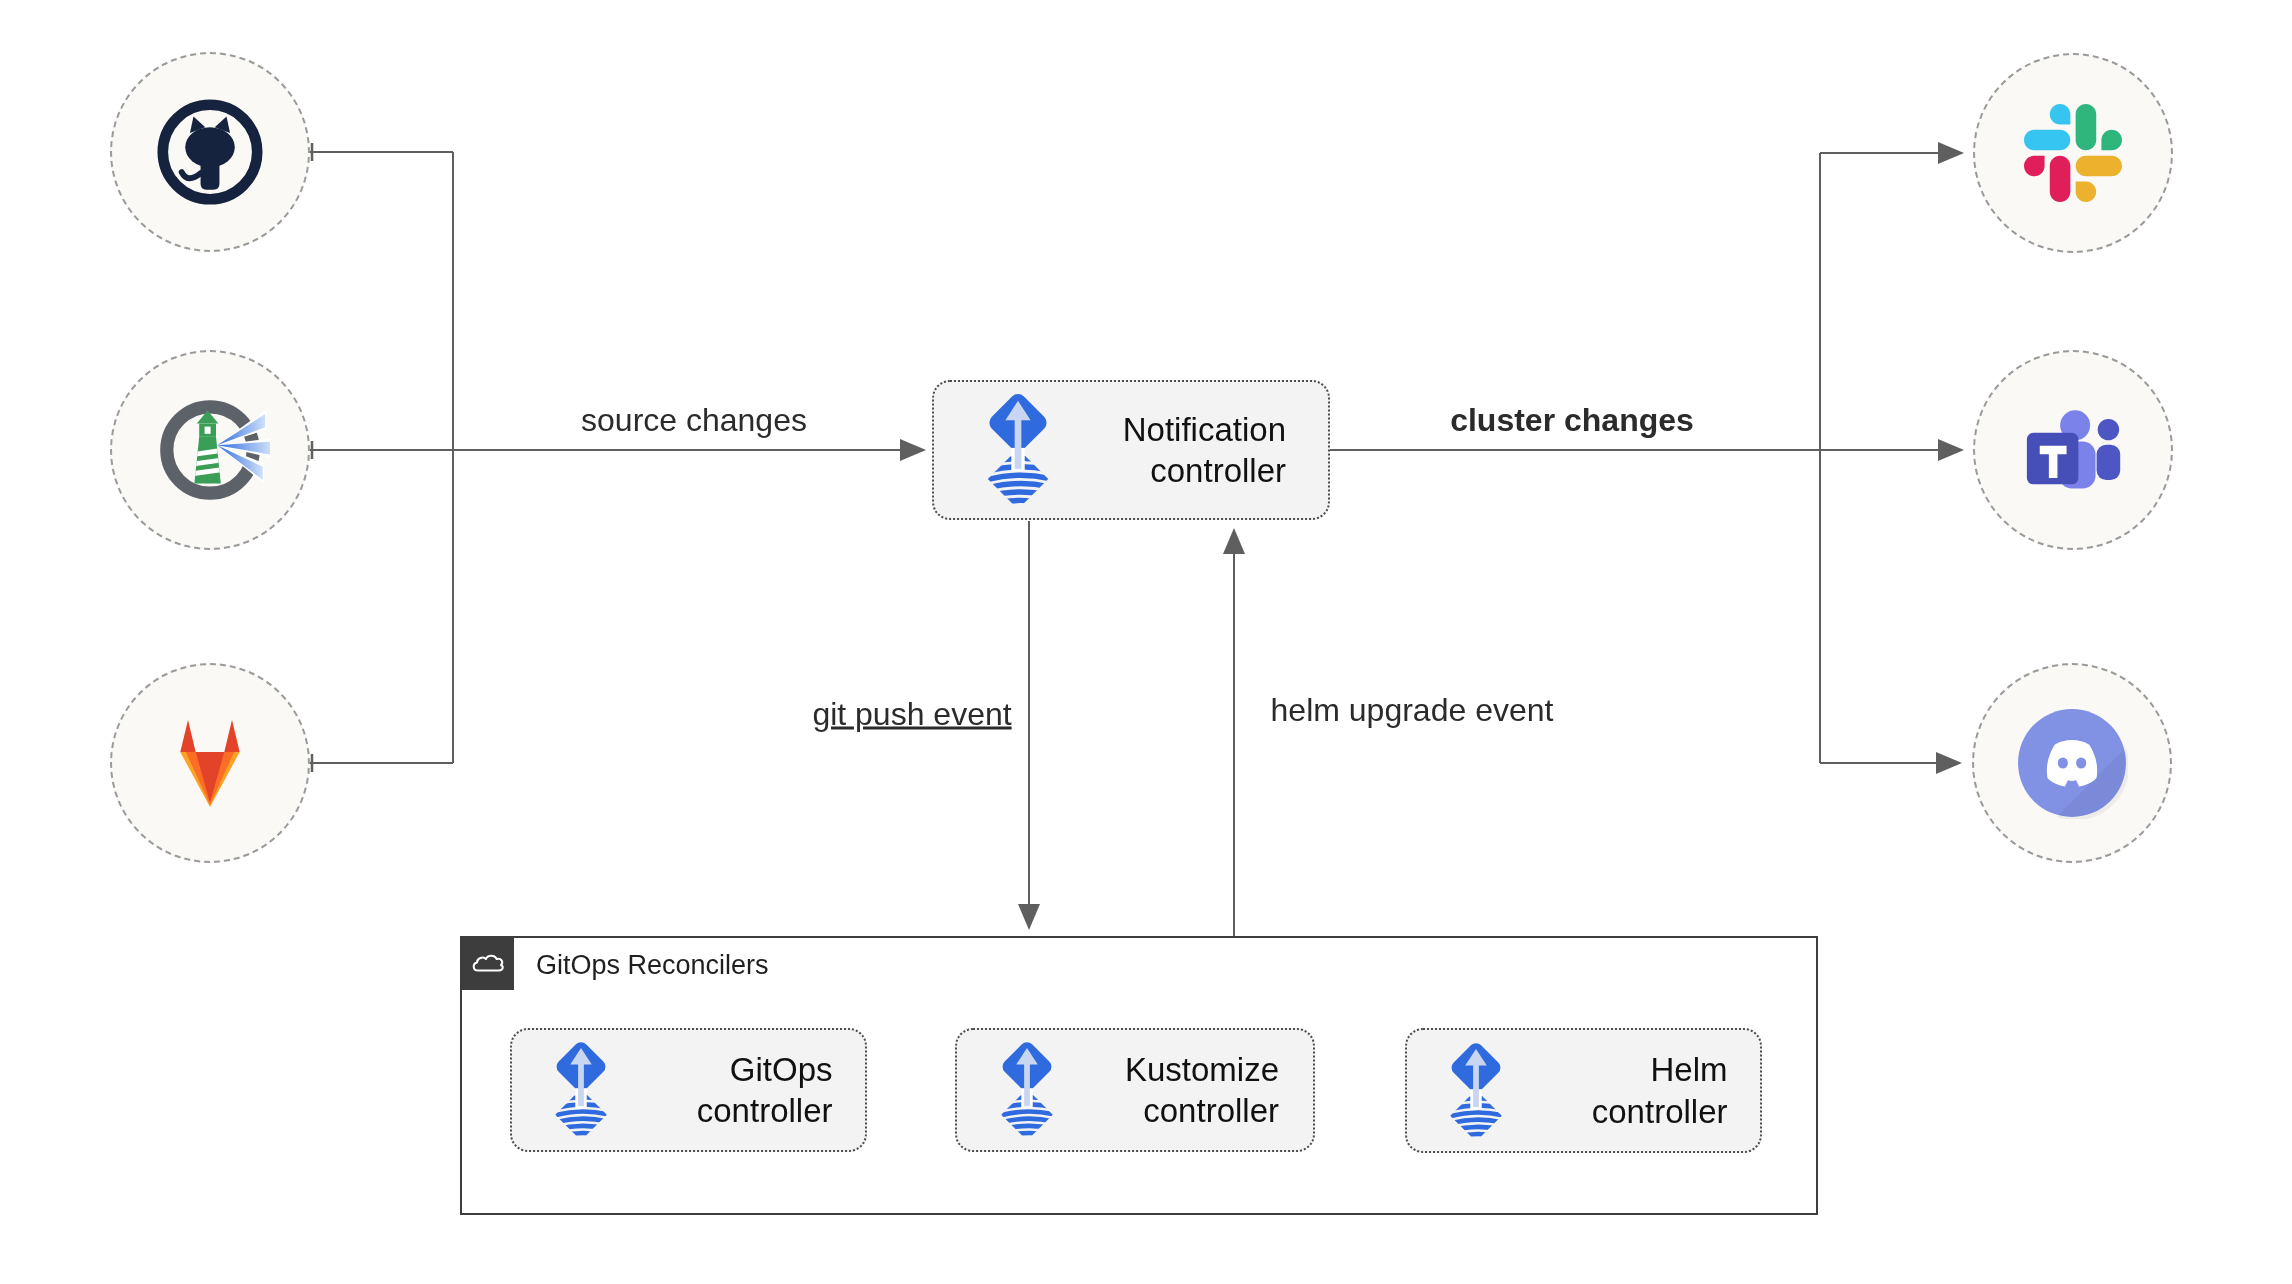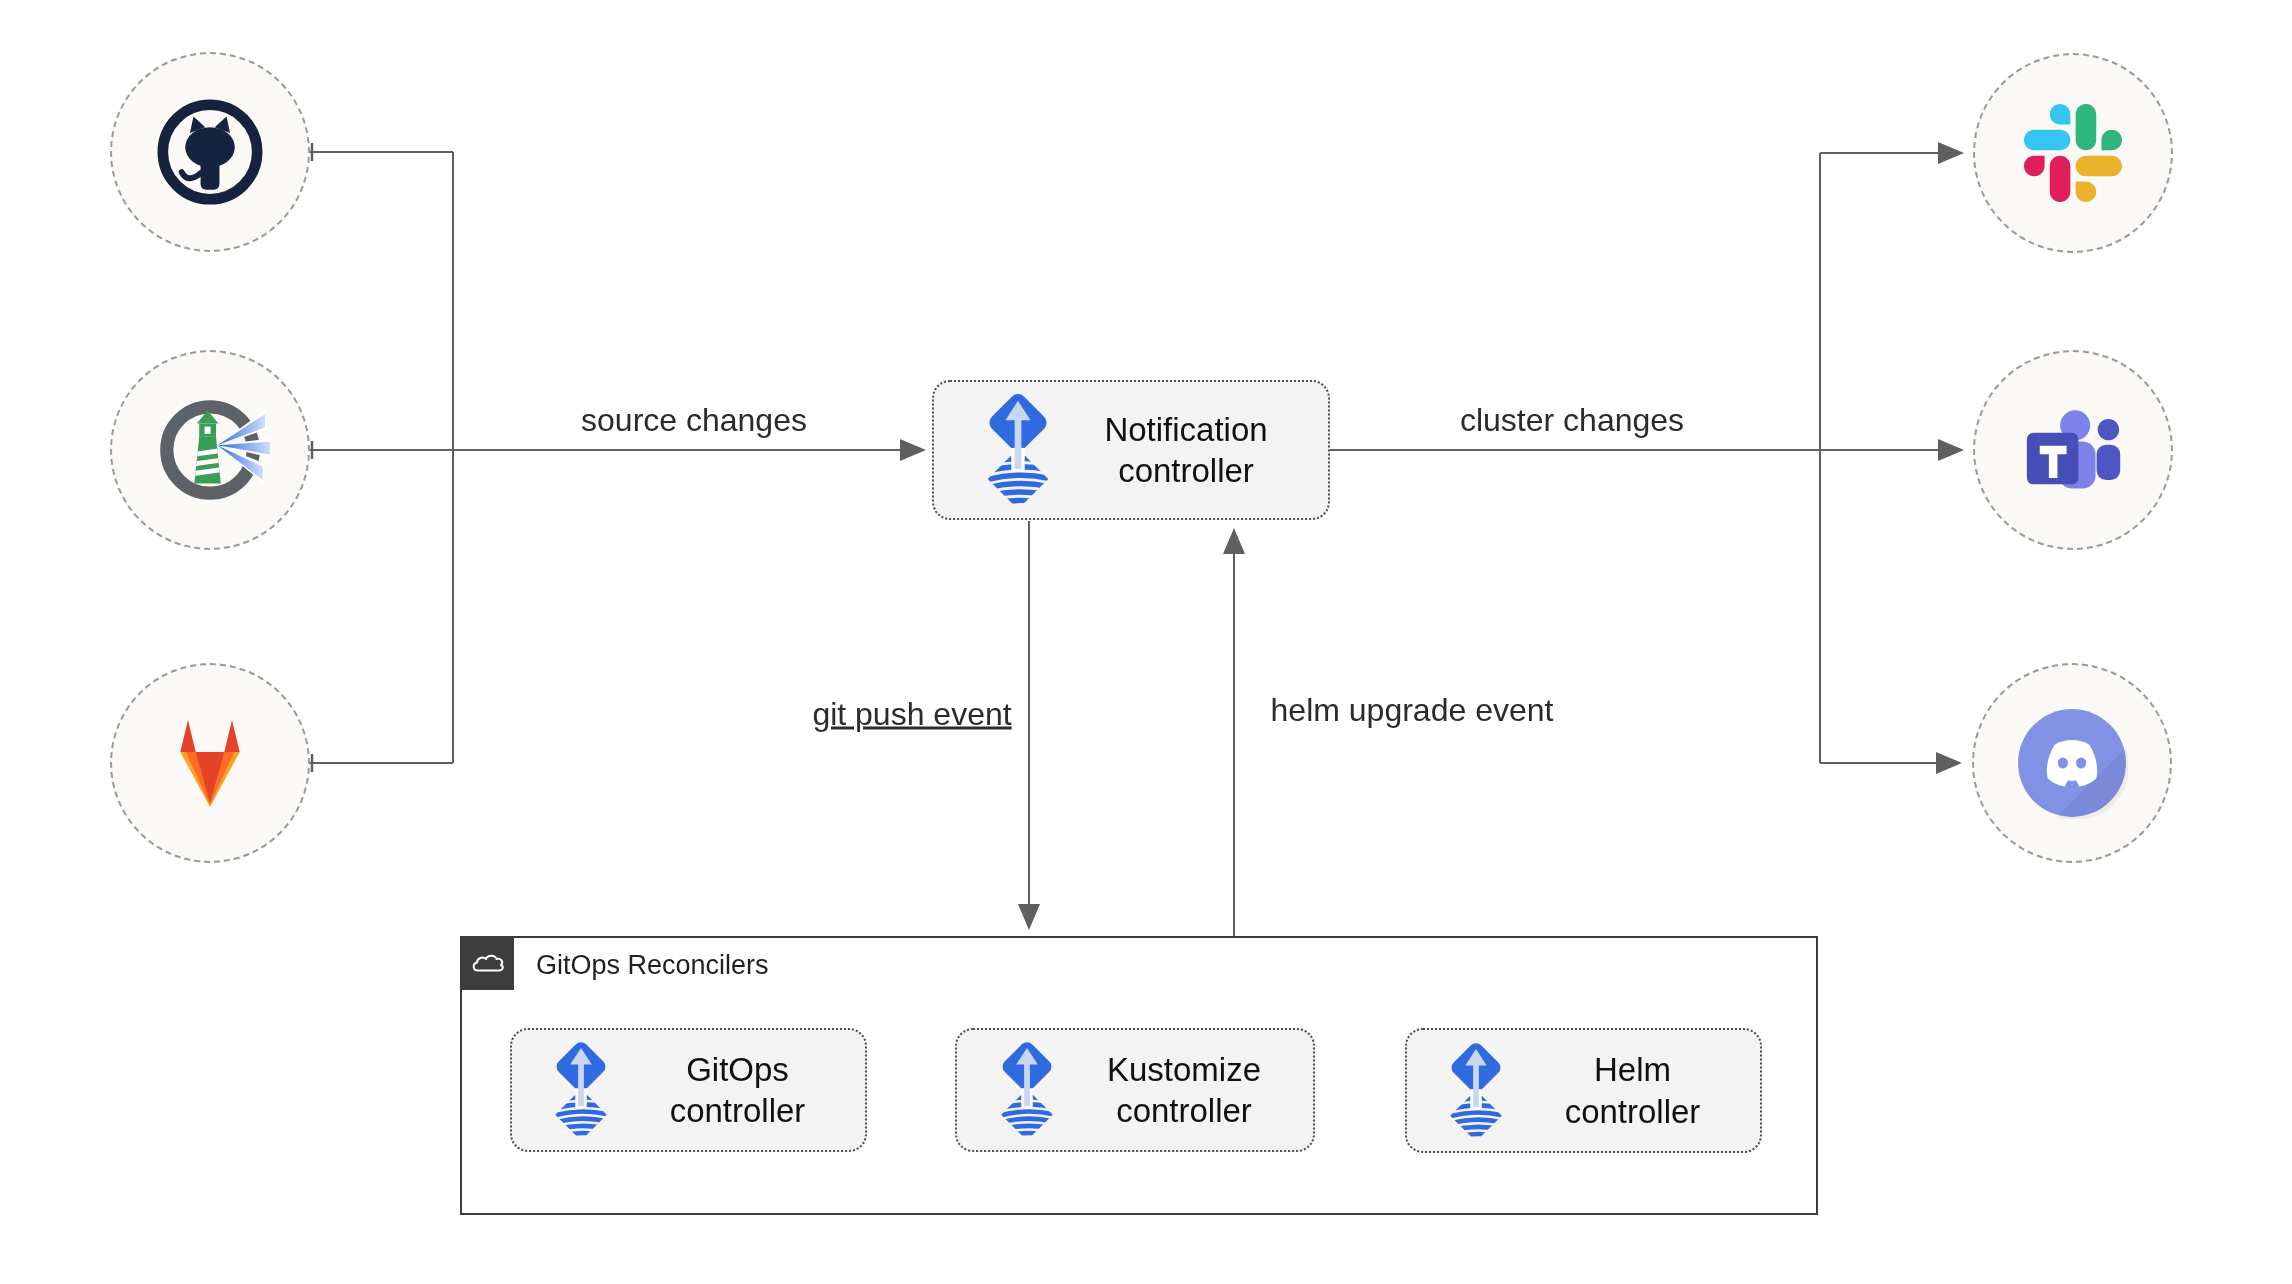--- a/index.html
+++ b/index.html
@@ -4,21 +4,21 @@
 <style>
   html,body{margin:0;padding:0;background:#ffffff;}
   .stage{position:relative;width:2292px;height:1284px;background:#ffffff;overflow:hidden;
          font-family:"Liberation Sans",sans-serif;}
   .wires{position:absolute;left:0;top:0;pointer-events:none;}
   .circle-node{position:absolute;width:200px;height:200px;border-radius:50%;
     background:#faf9f6;border:2px dashed #9a9a9a;box-sizing:border-box;
     display:flex;align-items:center;justify-content:center;}
   .ctrl-box{position:absolute;background:#f3f3f4;border:2px dotted #4d4d4d;border-radius:18px;
     box-sizing:border-box;display:flex;align-items:center;justify-content:center;gap:26px;}
-  .ctrl-label{font-size:33px;line-height:1.25;color:#111;text-align:center;}
+  .ctrl-label{font-size:33px;line-height:1.25;color:#111;text-align:right;}
   .edge-label{position:absolute;transform:translate(-50%,-50%);font-size:32px;color:#2b2b2b;white-space:nowrap;}
   .container-box{position:absolute;left:460px;top:936px;width:1358px;height:279px;
     border:2px solid #3d3d3d;box-sizing:border-box;background:#ffffff;}
   .container-badge{position:absolute;left:-2px;top:-2px;width:54px;height:54px;background:#3d3d3d;
     display:flex;align-items:center;justify-content:center;}
   .container-title{position:absolute;left:74px;top:12px;font-size:27px;color:#1f1f1f;}
   .notif{left:932px;top:380px;width:398px;height:140px;}
   .box-source{left:510px;top:1028px;width:357px;height:124px;}
   .box-kustomize{left:955px;top:1028px;width:360px;height:124px;}
   .box-helm{left:1405px;top:1028px;width:357px;height:125px;}
@@ -172,21 +172,21 @@
   </div>
 
   <div class="ctrl-box notif">
     <svg class="flux-svg" viewBox="0 0 100 145">
         <use href="#flux"></use>
       </svg>
     <div class="ctrl-label lbl-narrow">Notification controller</div>
   </div>
 
   <div class="edge-label" style="left:694px;top:420px;text-align:center;">source changes</div>
-  <div class="edge-label" style="left:1572px;top:420px;">cluster changes</div>
+  <div class="edge-label" style="left:1572px;top:420px;font-weight:bold;">cluster changes</div>
   <div class="edge-label" style="left:912px;top:714px;text-decoration:underline;">git push event</div>
   <div class="edge-label" style="left:1412px;top:710px;">helm upgrade event</div>
 
   <div class="container-box">
     <div class="container-badge">
       <svg width="40" height="40" viewBox="0 0 80 80">
         <path d="M22,55 C12,55 10,42 20,39 C20,30 32,26 38,32 C41,23 56,23 59,32
                  C68,29 74,38 68,44 C74,47 72,55 64,55 Z" fill="none" stroke="#ffffff" stroke-width="4" stroke-linejoin="round"></path>
       </svg>
     </div>

